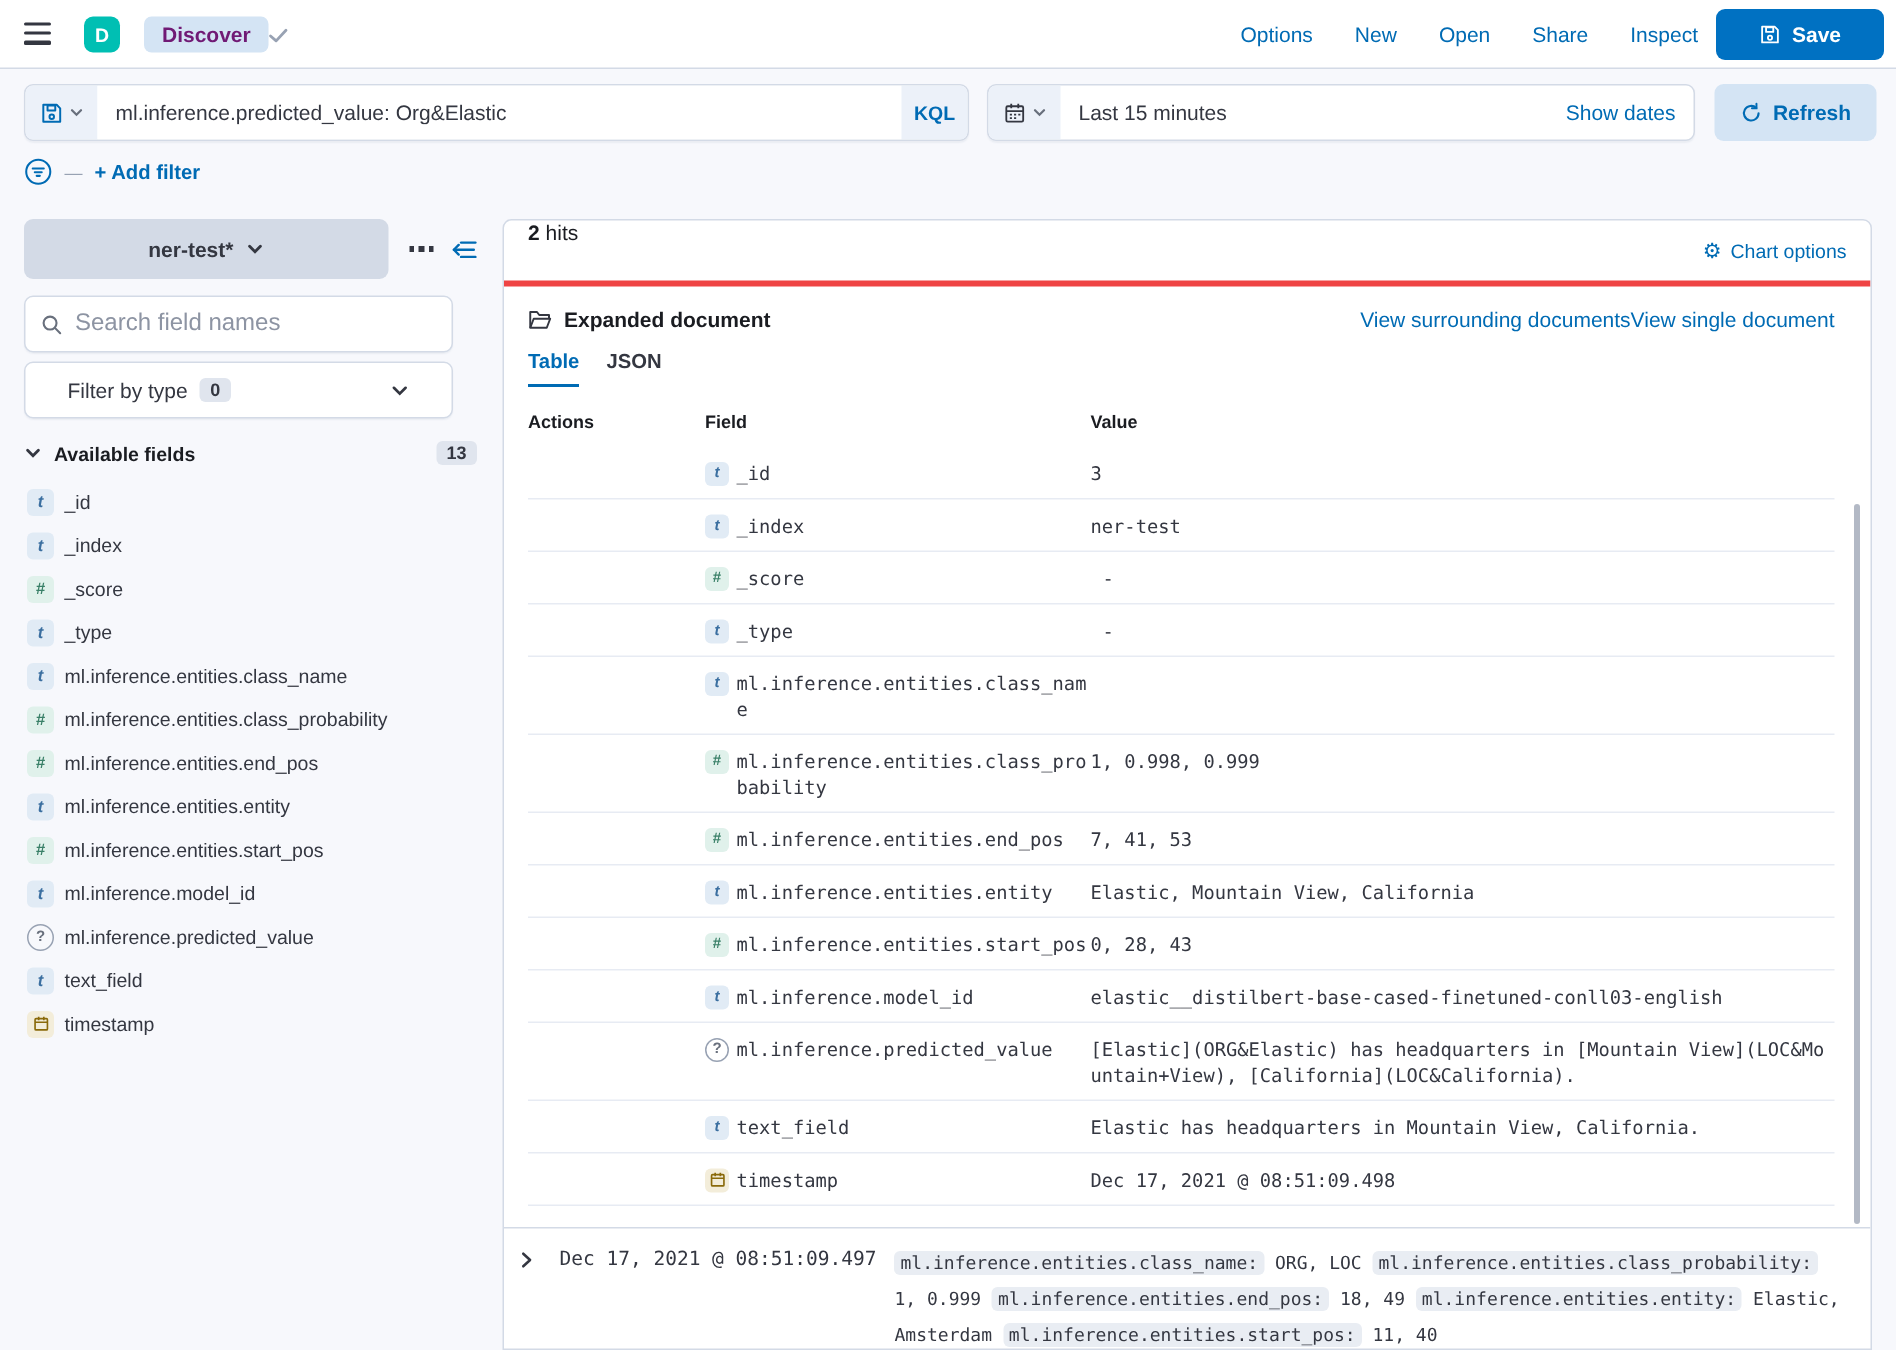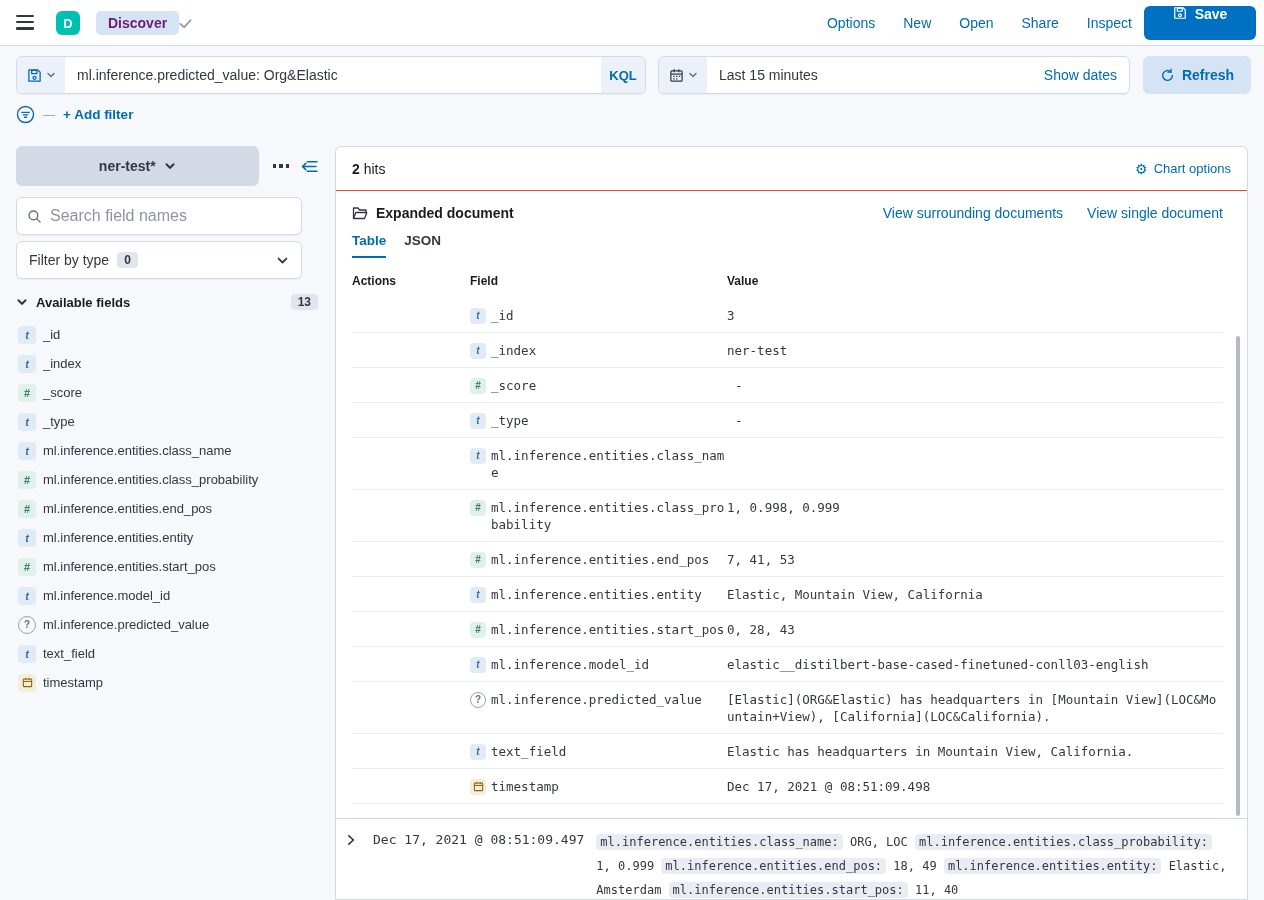--- a/index.html
+++ b/index.html
@@ -13,21 +13,21 @@
   .hamburger { position:absolute; left:16px; top:15px; width:18px; height:15px; cursor:pointer; }
   .hamburger span { display:block; height:2.2px; background:#343741; border-radius:1px; margin-bottom:4px; }
   .app-badge { position:absolute; left:56px; top:11px; width:24px; height:24px; background:#00BFB3;
     border-radius:6px; color:#fff; font-weight:bold; font-size:13px; display:flex; align-items:center; justify-content:center; }
   .breadcrumb-pill { position:absolute; left:96px; top:11px; height:24px; padding:0 12px; background:#D4E4F4;
     border-radius:5px; color:#701a75; font-weight:700; font-size:14px; display:flex; align-items:center; cursor:pointer; }
   .bc-check { position:absolute; left:178px; top:16px; }
   .nav-links { position:absolute; right:132px; top:0; height:46px; display:flex; align-items:center; gap:28px; }
   .nav-link { color:#006BB4; font-size:14px; font-weight:500; cursor:pointer; white-space:nowrap; }
   .save-btn { position:absolute; right:8px; top:6px; width:112px; height:34px; background:#0071C2; border:none;
-    border-radius:6px; color:#fff; font-weight:700; font-size:14px; display:flex; align-items:flex-start; justify-content:center; gap:8px; cursor:pointer;
+    border-radius:6px; color:#fff; font-weight:700; font-size:14px; display:flex; align-items:center; justify-content:center; gap:8px; cursor:pointer;
     font-family:"Liberation Sans", sans-serif; }
 
   
   .form-group { position:absolute; top:56px; height:38px; background:#fff; border:1px solid #D3DAE6;
     border-radius:6px; display:flex; align-items:stretch; overflow:hidden; box-shadow:0 1px 1px rgba(152,162,179,.12); }
   .seg { background:#ECF1F9; display:flex; align-items:center; justify-content:center; gap:4px; }
   #query-group { left:16px; width:630px; }
   #query-group .seg.prepend { width:48px; }
   .query-input { flex:1; border:none; outline:none; font-size:14px; color:#343741; padding:0 12px;
     font-family:"Liberation Sans", sans-serif; background:#fff; }
@@ -53,48 +53,48 @@
     font-family:"Liberation Sans", sans-serif; }
   .dots-btn { margin-left:10px; display:flex; gap:3px; cursor:pointer; padding:4px; }
   .dots-btn i { width:3.5px; height:3.5px; background:#343741; display:block; }
   .collapse-btn { margin-left:6px; cursor:pointer; padding:2px; }
   .sb-search { margin-top:11px; width:286px; height:38px; background:#fff; border:1px solid #D3DAE6; border-radius:6px;
     display:flex; align-items:center; padding:0 10px; gap:8px; box-shadow:0 1px 1px rgba(152,162,179,.12); }
   .sb-search input { border:none; outline:none; flex:1; font-size:16px; color:#343741;
     font-family:"Liberation Sans", sans-serif; }
   .sb-search input::placeholder { color:#8D94A3; }
   .filter-type { margin-top:6px; width:286px; height:38px; background:#fff; border:1px solid #D3DAE6; border-radius:6px;
-    display:flex; align-items:center; padding:0 12px; gap:8px; cursor:pointer; box-shadow:0 1px 1px rgba(152,162,179,.12); font-size:14px; }
+    display:flex; align-items:center; padding:0 28px; gap:8px; cursor:pointer; box-shadow:0 1px 1px rgba(152,162,179,.12); font-size:14px; }
   .count-badge { background:#E0E5EE; border-radius:4px; font-size:12px; font-weight:600; padding:1px 7px; color:#343741; }
   .filter-type .spacer { flex:1; }
   .avail-row { margin-top:15px; display:flex; align-items:center; gap:8px; padding-right:2px; }
   .avail-row .lbl { font-size:13px; font-weight:700; color:#1a1c21; flex:1; cursor:pointer; }
   #field-list { margin-top:10px; }
   .field-item { display:flex; align-items:center; gap:7px; height:29px; cursor:pointer; padding-left:2px; }
   .field-item .fname { font-size:13px; color:#343741; }
   .tok { width:18px; height:18px; border-radius:4px; display:flex; align-items:center; justify-content:center;
     font-size:11px; font-weight:700; flex:0 0 auto; }
   .tok-t { background:#E1EBF5; color:#3B6FA0; font-style:italic; }
   .tok-n { background:#E0F1EB; color:#3A8068; }
   .tok-q { background:transparent; color:#69707D; border:1.2px solid #98A2B3; border-radius:50%; font-size:10px; }
   .tok-d { background:#F3EDDA; color:#8A6A0B; }
 
   
   #main-panel { position:absolute; left:335px; top:146px; width:913px; height:754px; background:#fff;
     border:1px solid #D3DAE6; border-radius:6px 6px 0 0; overflow:hidden; }
-  .hits-bar { height:44px; border-bottom:1px solid #ef4444; display:flex; align-items:center; padding:0 16px; }
+  .hits-bar { height:44px; border-bottom:4px solid #ef4444; display:flex; padding:0 16px; }
   .hits-left { font-size:14px; color:#1a1c21; flex:1; }
   .hits-left b { font-weight:700; }
   .chart-options { display:flex; align-items:center; gap:6px; color:#006BB4; font-size:13px; font-weight:500; cursor:pointer; }
   .gear-glyph { font-size:14px; line-height:1; color:#006BB4; }
 
   .panel-content { padding:14px 24px 0 16px; position:relative; }
   .exp-header { display:flex; align-items:center; }
   .exp-title { display:flex; align-items:center; gap:8px; font-size:14px; font-weight:700; color:#1a1c21; flex:1; }
-  .exp-links { display:flex; gap:24px; }
+  .exp-links { display:flex; }
   .exp-link { color:#006BB4; font-size:14px; font-weight:500; cursor:pointer; white-space:nowrap; }
   .tabs { margin-top:12px; display:flex; gap:18px; }
   .tab { font-size:13.5px; font-weight:700; padding-bottom:8px; cursor:pointer; color:#343741; }
   .tab.active { color:#006BB4; border-bottom:2px solid #006BB4; }
 
   .doc-table { margin-top:8px; }
   .dt-header { display:flex; font-size:12px; font-weight:700; color:#1a1c21; padding:8px 0 10px; }
   .col-actions { width:118px; flex:0 0 auto; }
   .col-field { width:257px; flex:0 0 auto; display:flex; gap:5px; align-items:flex-start; }
   .col-value { flex:1; }

